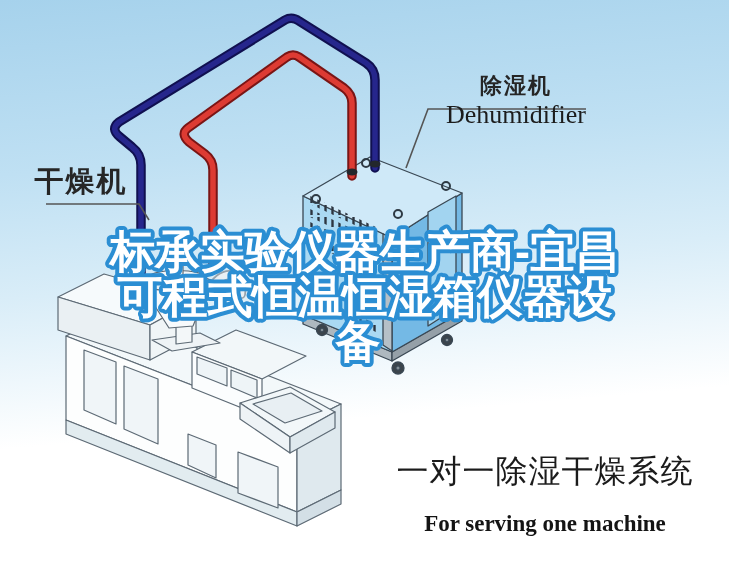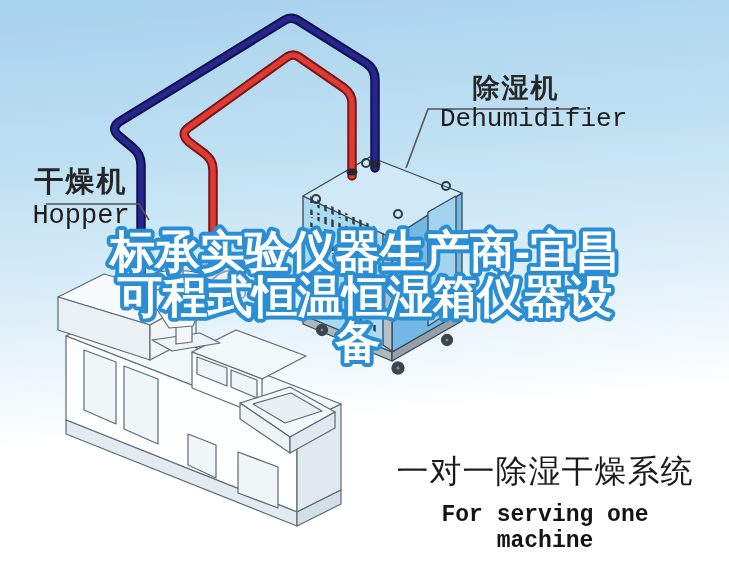--- a/index.html
+++ b/index.html
@@ -4,30 +4,30 @@
 <style>
   html,body{margin:0;padding:0;background:#ffffff;}
   .canvas{
     position:relative;width:729px;height:561px;overflow:hidden;
     background:linear-gradient(175deg,#a6d2ec 0%,#bfe0f3 28%,#d9edf8 48%,#ffffff 72%,#ffffff 100%);
     font-family:"Liberation Sans",sans-serif;
   }
   .scene{position:absolute;left:0;top:0;width:729px;height:561px;}
   .label{position:absolute;text-align:center;line-height:1.05;}
   .label .zh{font-weight:700;color:#262626;letter-spacing:2px;}
-  .serif{font-family:Liberation Mono, monospace;}
+  .serif{font-family:Liberation Serif, serif;}
   .dehu-label{left:440px;top:74px;width:152px;}
-  .dehu-label .zh{font-size:27px;}
+  .dehu-label .zh{font-size:22px;}
   .dehu-label .en{font-size:26px;color:#1c1c1c;margin-top:4px;}
   .hopper-label{left:30px;top:166px;width:102px;}
   .hopper-label .zh{font-size:29px;}
   .hopper-label .en{font-size:27px;color:#1c1c1c;margin-top:6px;}
   .caption{position:absolute;left:393px;top:450px;width:304px;text-align:center;}
   .caption .zh{font-size:32px;font-weight:400;color:#1b1b1b;letter-spacing:1px;}
-  .caption .en{font-size:23px;font-weight:700;color:#141414;margin-top:8px;}
+  .caption .en{font-size:23px;font-weight:700;color:#141414;margin-top:17px;}
 </style>
 </head>
 <body>
 
 <div class="canvas">
 
   <svg class="scene" viewBox="0 0 729 561">
     <defs>
       <pattern id="vents" width="7" height="12" patternUnits="userSpaceOnUse">
         <line x1="3.5" y1="1" x2="3.5" y2="11" stroke="#2c3540" stroke-width="2.4"></line>
@@ -140,21 +140,20 @@
     </g>
   </svg>
 
   <div class="label dehu-label">
     <div class="zh">除湿机</div>
     <div class="en serif">Dehumidifier</div>
   </div>
 
   <div class="label hopper-label">
     <div class="zh">干燥机</div>
-    <div class="en serif">Hopper</div>
   </div>
 
   <div class="caption">
     <div class="zh">一对一除湿干燥系统</div>
     <div class="en serif">For serving one machine</div>
   </div>
 
 </div>
 
 </body></html>

